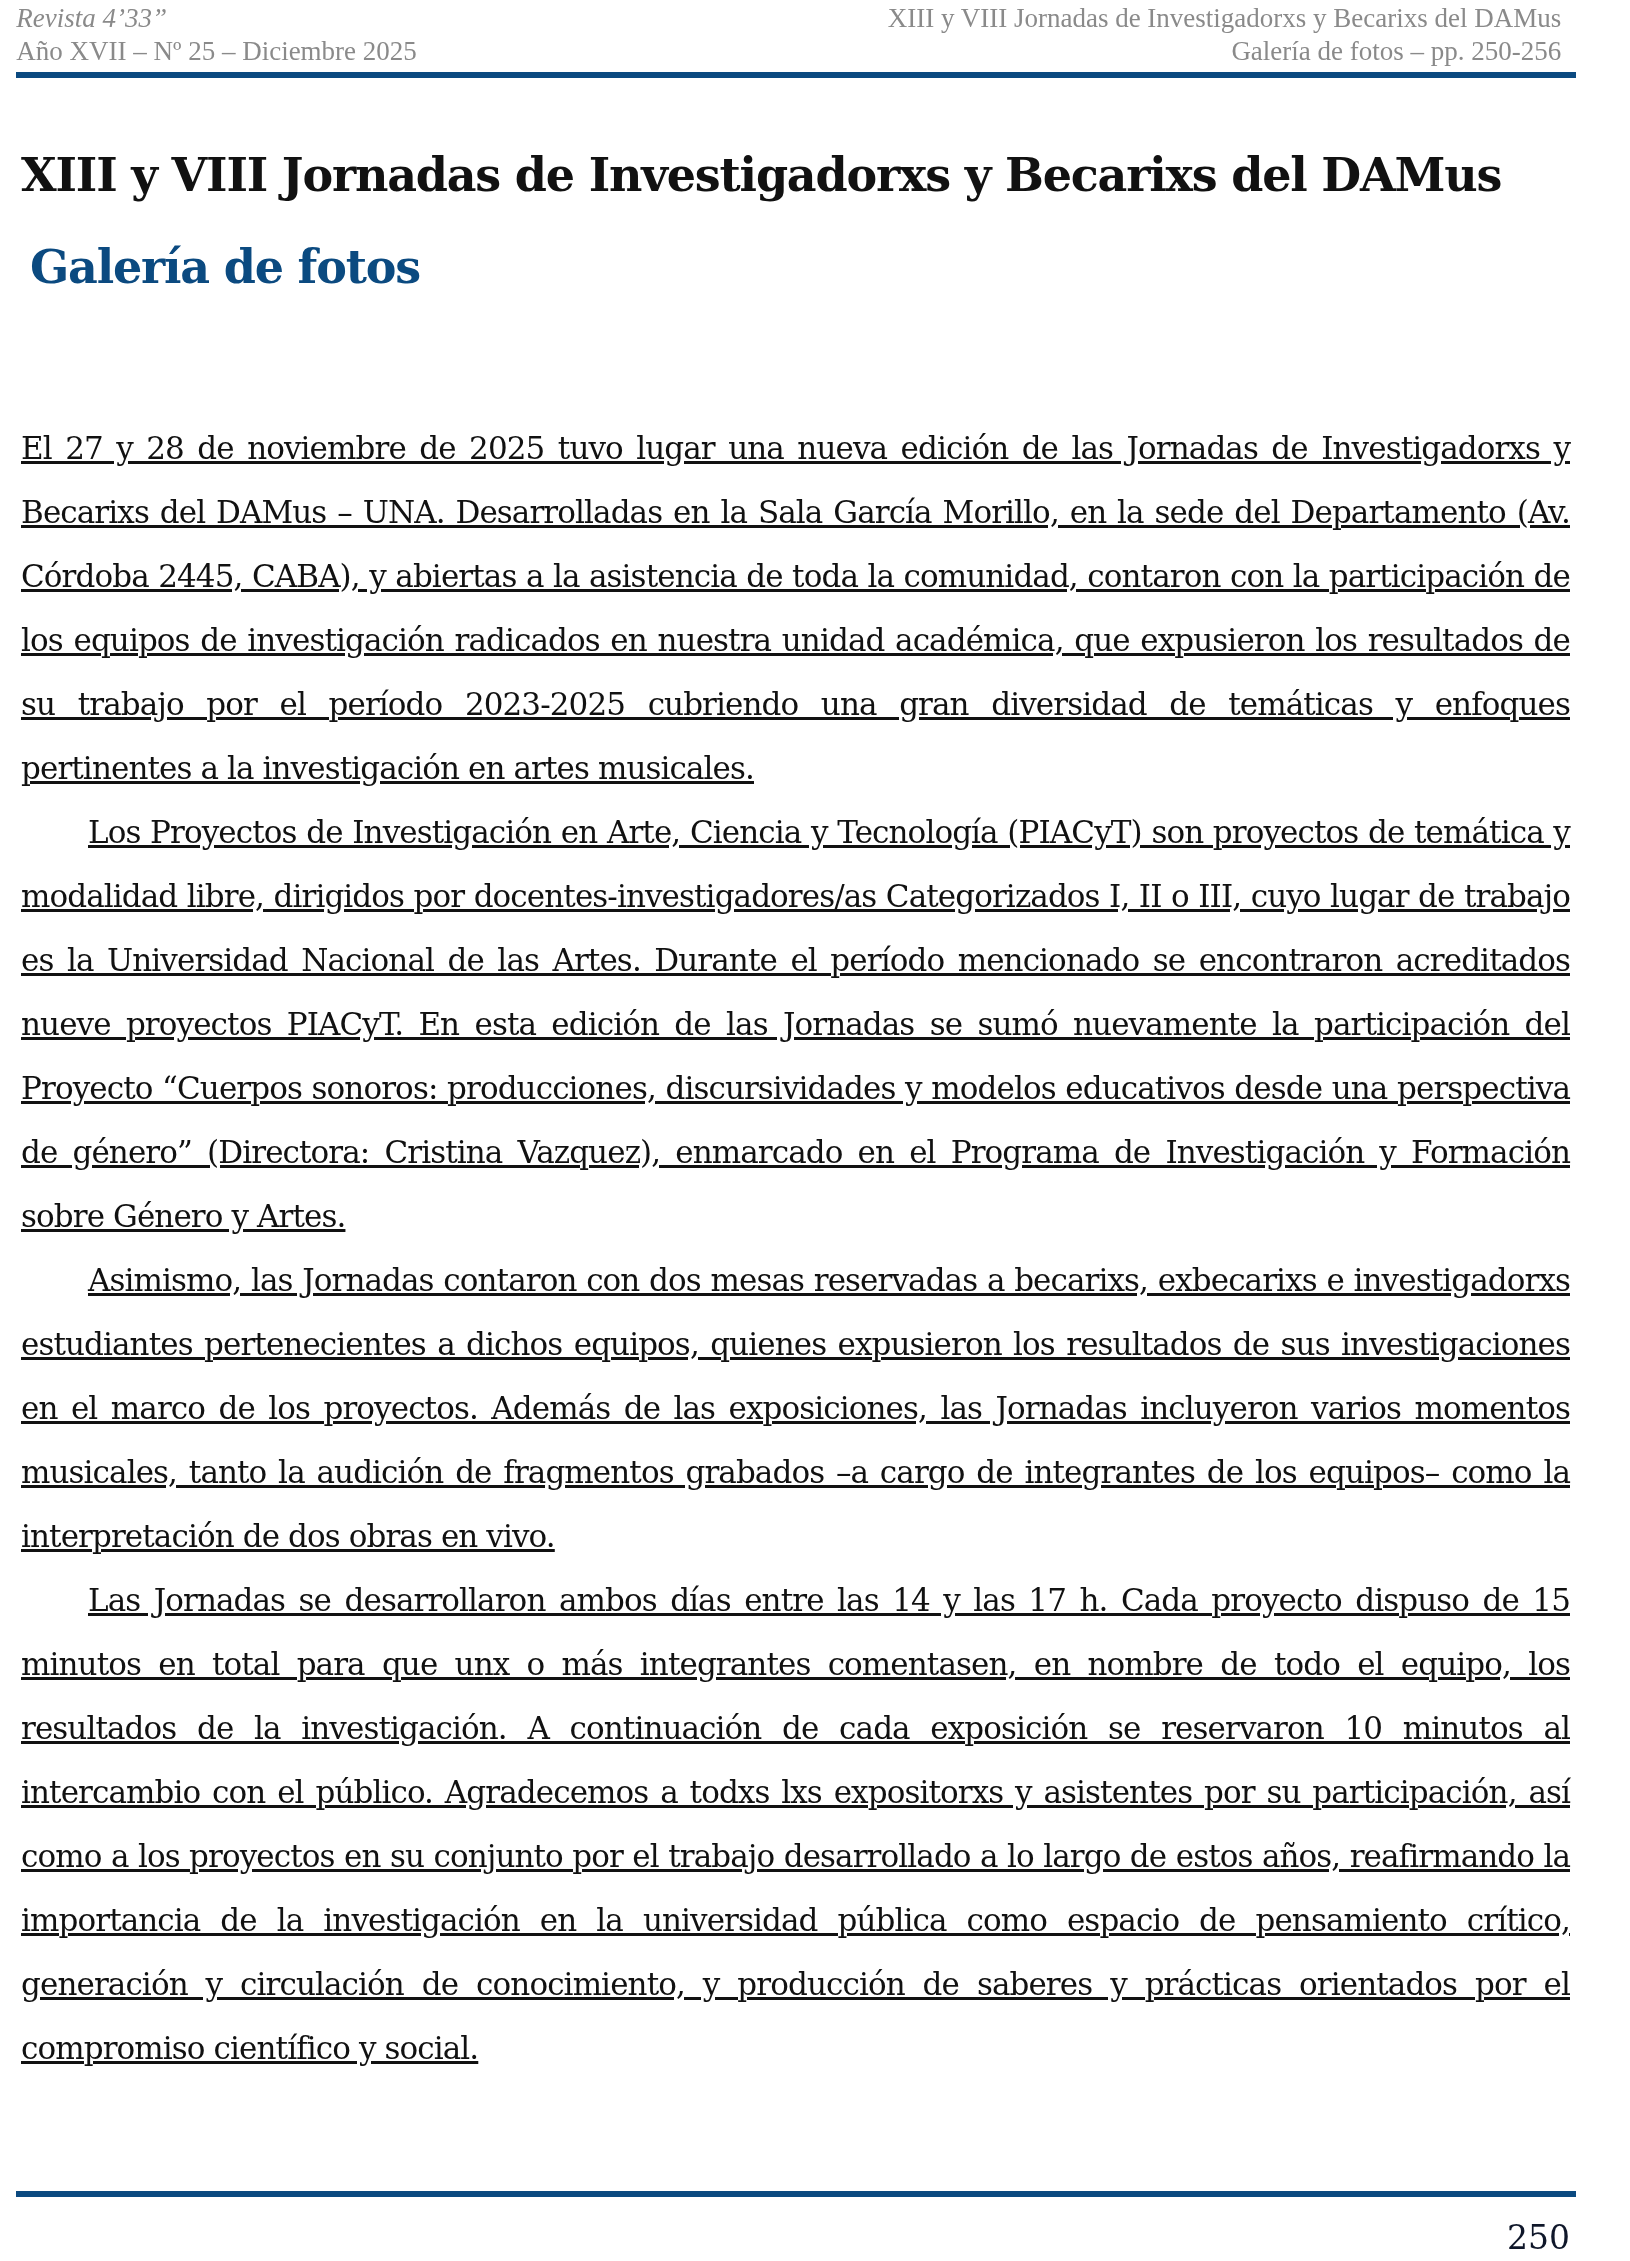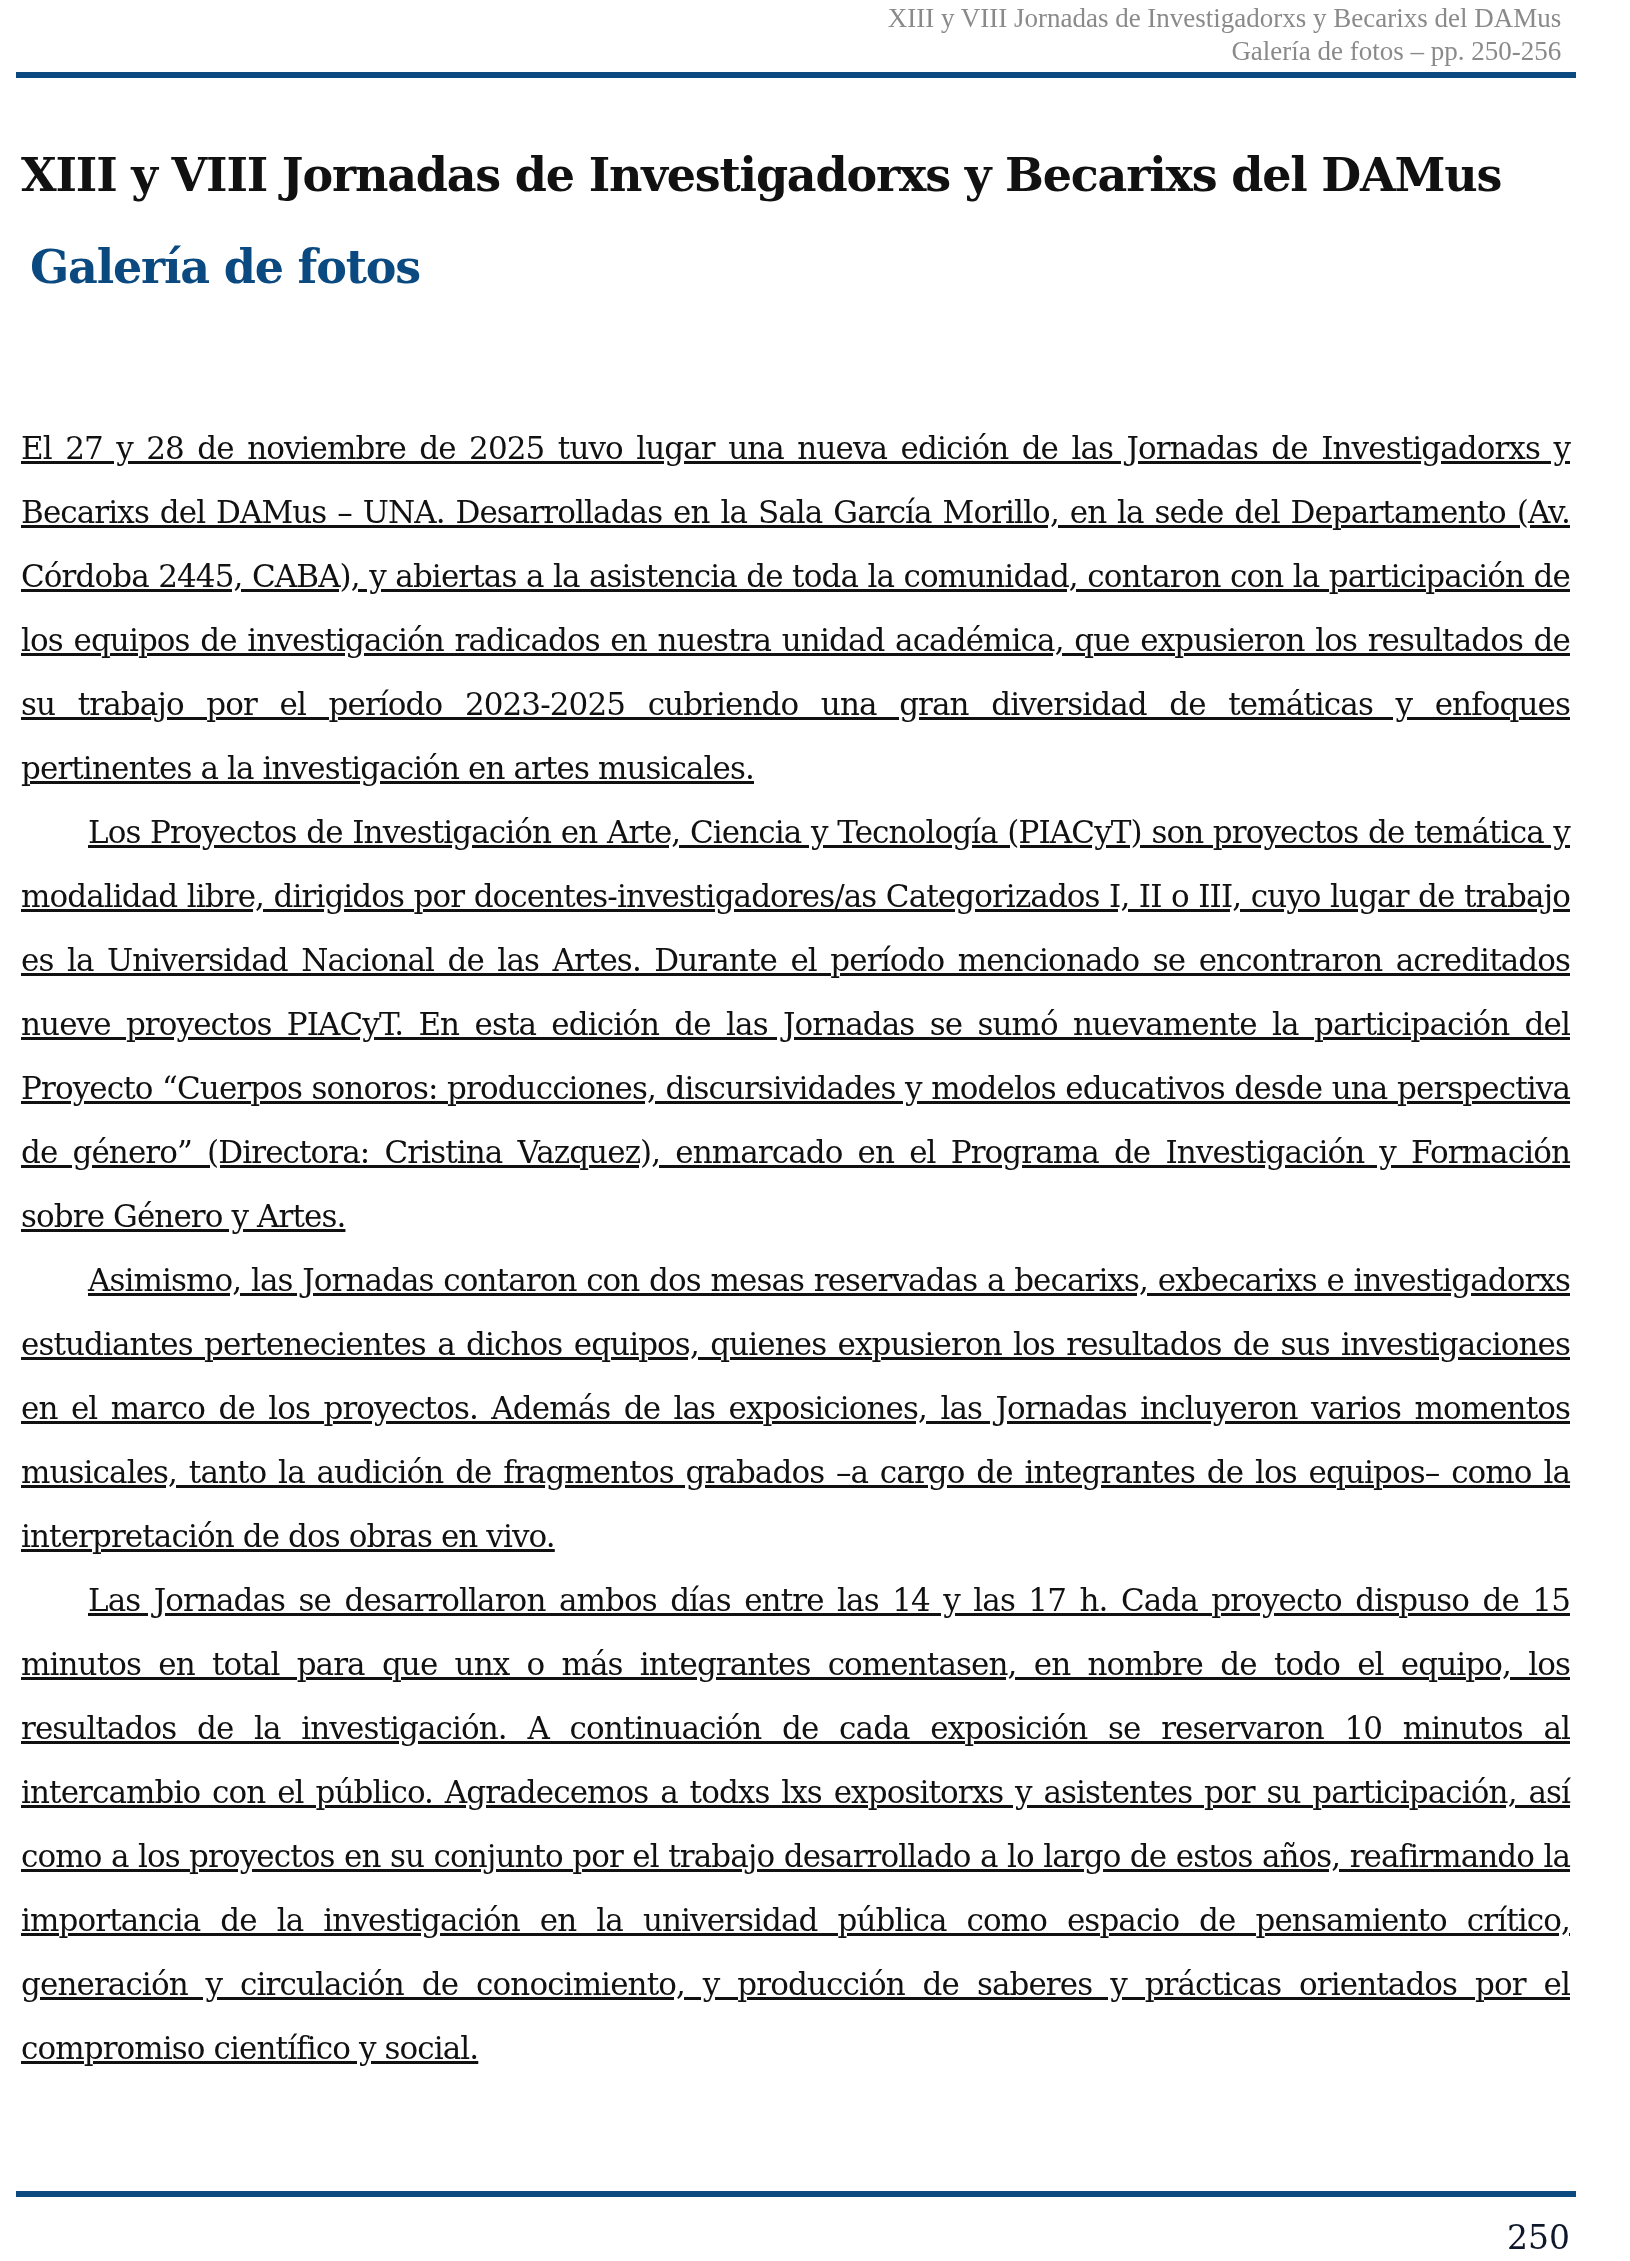--- a/index.html
+++ b/index.html
@@ -27,20 +27,24 @@
   .ftr { position: absolute; left: 21px; top: 2222px; width: 1549px;
          font-family: "Liberation Serif", serif; font-size: 27px; color: #8a8a8a; }
   .ftr-text { position: absolute; left: 16px; top: 0; margin-top: 44px; }
   .ftr-page { position: absolute; right: 0; top: -4.4px; color: #0f172a; font-size: 33px;
               font-family: "DejaVu Serif", serif; }
 </style>
 </head>
 <body>
 
 <header class="hdr">
+  <div class="hdr-left">
+    <div class="ital">Revista 4’33”</div>
+    <div>Año XVII – Nº 25 – Diciembre 2025</div>
+  </div>
   <div class="hdr-right">
     <div>XIII y VIII Jornadas de Investigadorxs y Becarixs del DAMus</div>
     <div>Galería de fotos – pp. 250-256</div>
   </div>
 </header>
 <div class="rule top"></div>
 
 <h1 class="title">XIII y VIII Jornadas de Investigadorxs y Becarixs del DAMus</h1>
 <h2 class="subtitle">Galería de fotos</h2>
 

